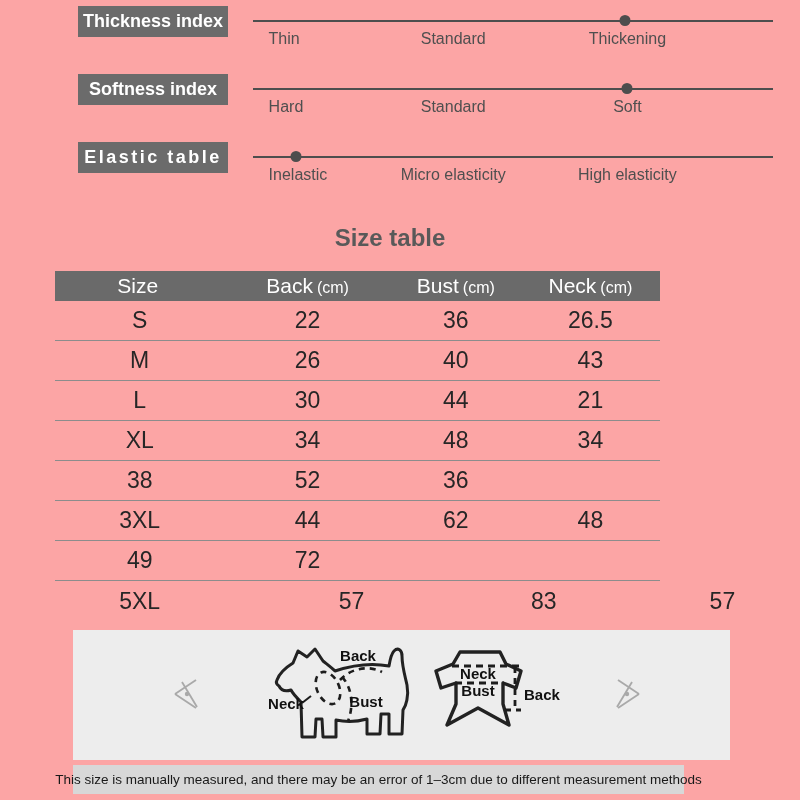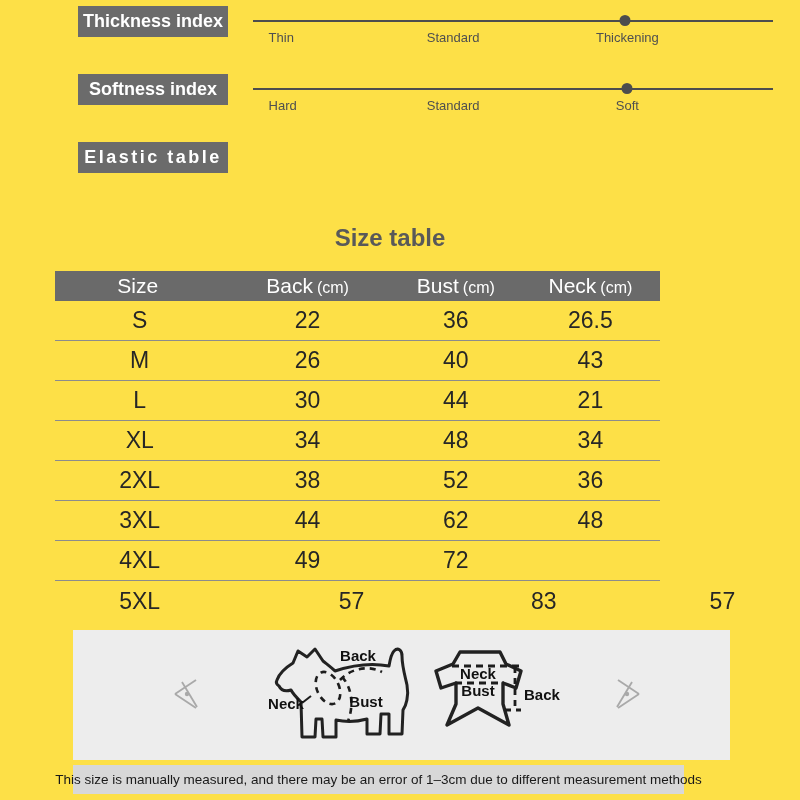--- a/index.html
+++ b/index.html
@@ -1,31 +1,31 @@
 <!DOCTYPE html>
 <html><head>
 <meta charset="utf-8">
 <style>
   * { margin:0; padding:0; box-sizing:border-box; }
   html,body { background:#ffffff; }
   body { font-family:"Liberation Sans", sans-serif; }
-  .page { position:relative; width:800px; height:800px; background:#fde047; overflow:hidden; }
+  .page { position:relative; width:800px; height:800px; background:#fca5a5; overflow:hidden; }
 
   
   .index-group { position:absolute; left:0; width:800px; height:52px; }
   .index-box { position:absolute; left:78px; top:0; width:150px; height:31px;
                background:#6b6b6b; color:#ffffff; display:flex; align-items:center; justify-content:center;
                font-size:18px; font-weight:700; }
   .index-box.ls { letter-spacing:2.5px; }
   .slider { position:absolute; left:253px; top:5px; width:520px; height:46px; }
   .track { position:absolute; left:0; right:0; top:9px; height:2px; background:#4d4d4d; }
   .dot { position:absolute; top:4px; width:11px; height:11px; border-radius:50%;
          background:#4d4d4d; transform:translateX(-50%); }
   .ticks { position:absolute; left:0; top:19px; width:100%; height:24px; }
-  .tk { position:absolute; top:0; font-size:13px; color:#4f4f4f; white-space:nowrap; }
+  .tk { position:absolute; top:0; font-size:16px; color:#4f4f4f; white-space:nowrap; }
   .tk0 { left:3%; }
   .tk1 { left:38.5%; transform:translateX(-50%); }
   .tk2 { left:72%; transform:translateX(-50%); }
 
   
   .table-title { position:absolute; top:224px; left:0; width:780px; text-align:center;
                  font-size:24px; font-weight:700; color:#595959; }
   .size-table { position:absolute; left:55px; top:271px; width:605px; }
   .thead { display:grid; grid-template-columns:28% 27.5% 21.5% 23%; height:30px;
            background:#6a6a6a; color:#ffffff; }
@@ -84,20 +84,29 @@
         <span class="tk tk1">Standard</span>
         <span class="tk tk2">Soft</span>
       </div>
     </div>
   </section>
 
   <section class="index-group" style="top:142px">
     <div class="index-box ls">
       <span>Elastic table</span>
     </div>
+    <div class="slider">
+      <div class="track"></div>
+      <div class="dot" style="left: 8.3%;"></div>
+      <div class="ticks">
+        <span class="tk tk0">Inelastic</span>
+        <span class="tk tk1">Micro elasticity</span>
+        <span class="tk tk2">High elasticity</span>
+      </div>
+    </div>
   </section>
 
   <h2 class="table-title">Size table</h2>
 
   <div class="size-table">
     <div class="thead">
       <div class="hcell">
         <span>Size</span>
           <span class="unit"></span>
       </div>
@@ -133,33 +142,31 @@
       <div class="cell">44</div>
       <div class="cell">21</div>
     </div>
     <div class="trow">
       <div class="cell">XL</div>
       <div class="cell">34</div>
       <div class="cell">48</div>
       <div class="cell">34</div>
     </div>
     <div class="trow">
-      <div class="cell">2XL</div>
       <div class="cell">38</div>
       <div class="cell">52</div>
       <div class="cell">36</div>
     </div>
     <div class="trow">
       <div class="cell">3XL</div>
       <div class="cell">44</div>
       <div class="cell">62</div>
       <div class="cell">48</div>
     </div>
     <div class="trow">
-      <div class="cell">4XL</div>
       <div class="cell">49</div>
       <div class="cell">72</div>
     </div>
     <div class="trow">
       <div class="cell">5XL</div>
       <div class="cell">57</div>
       <div class="cell">83</div>
       <div class="cell">57</div>
     </div>
   </div>

